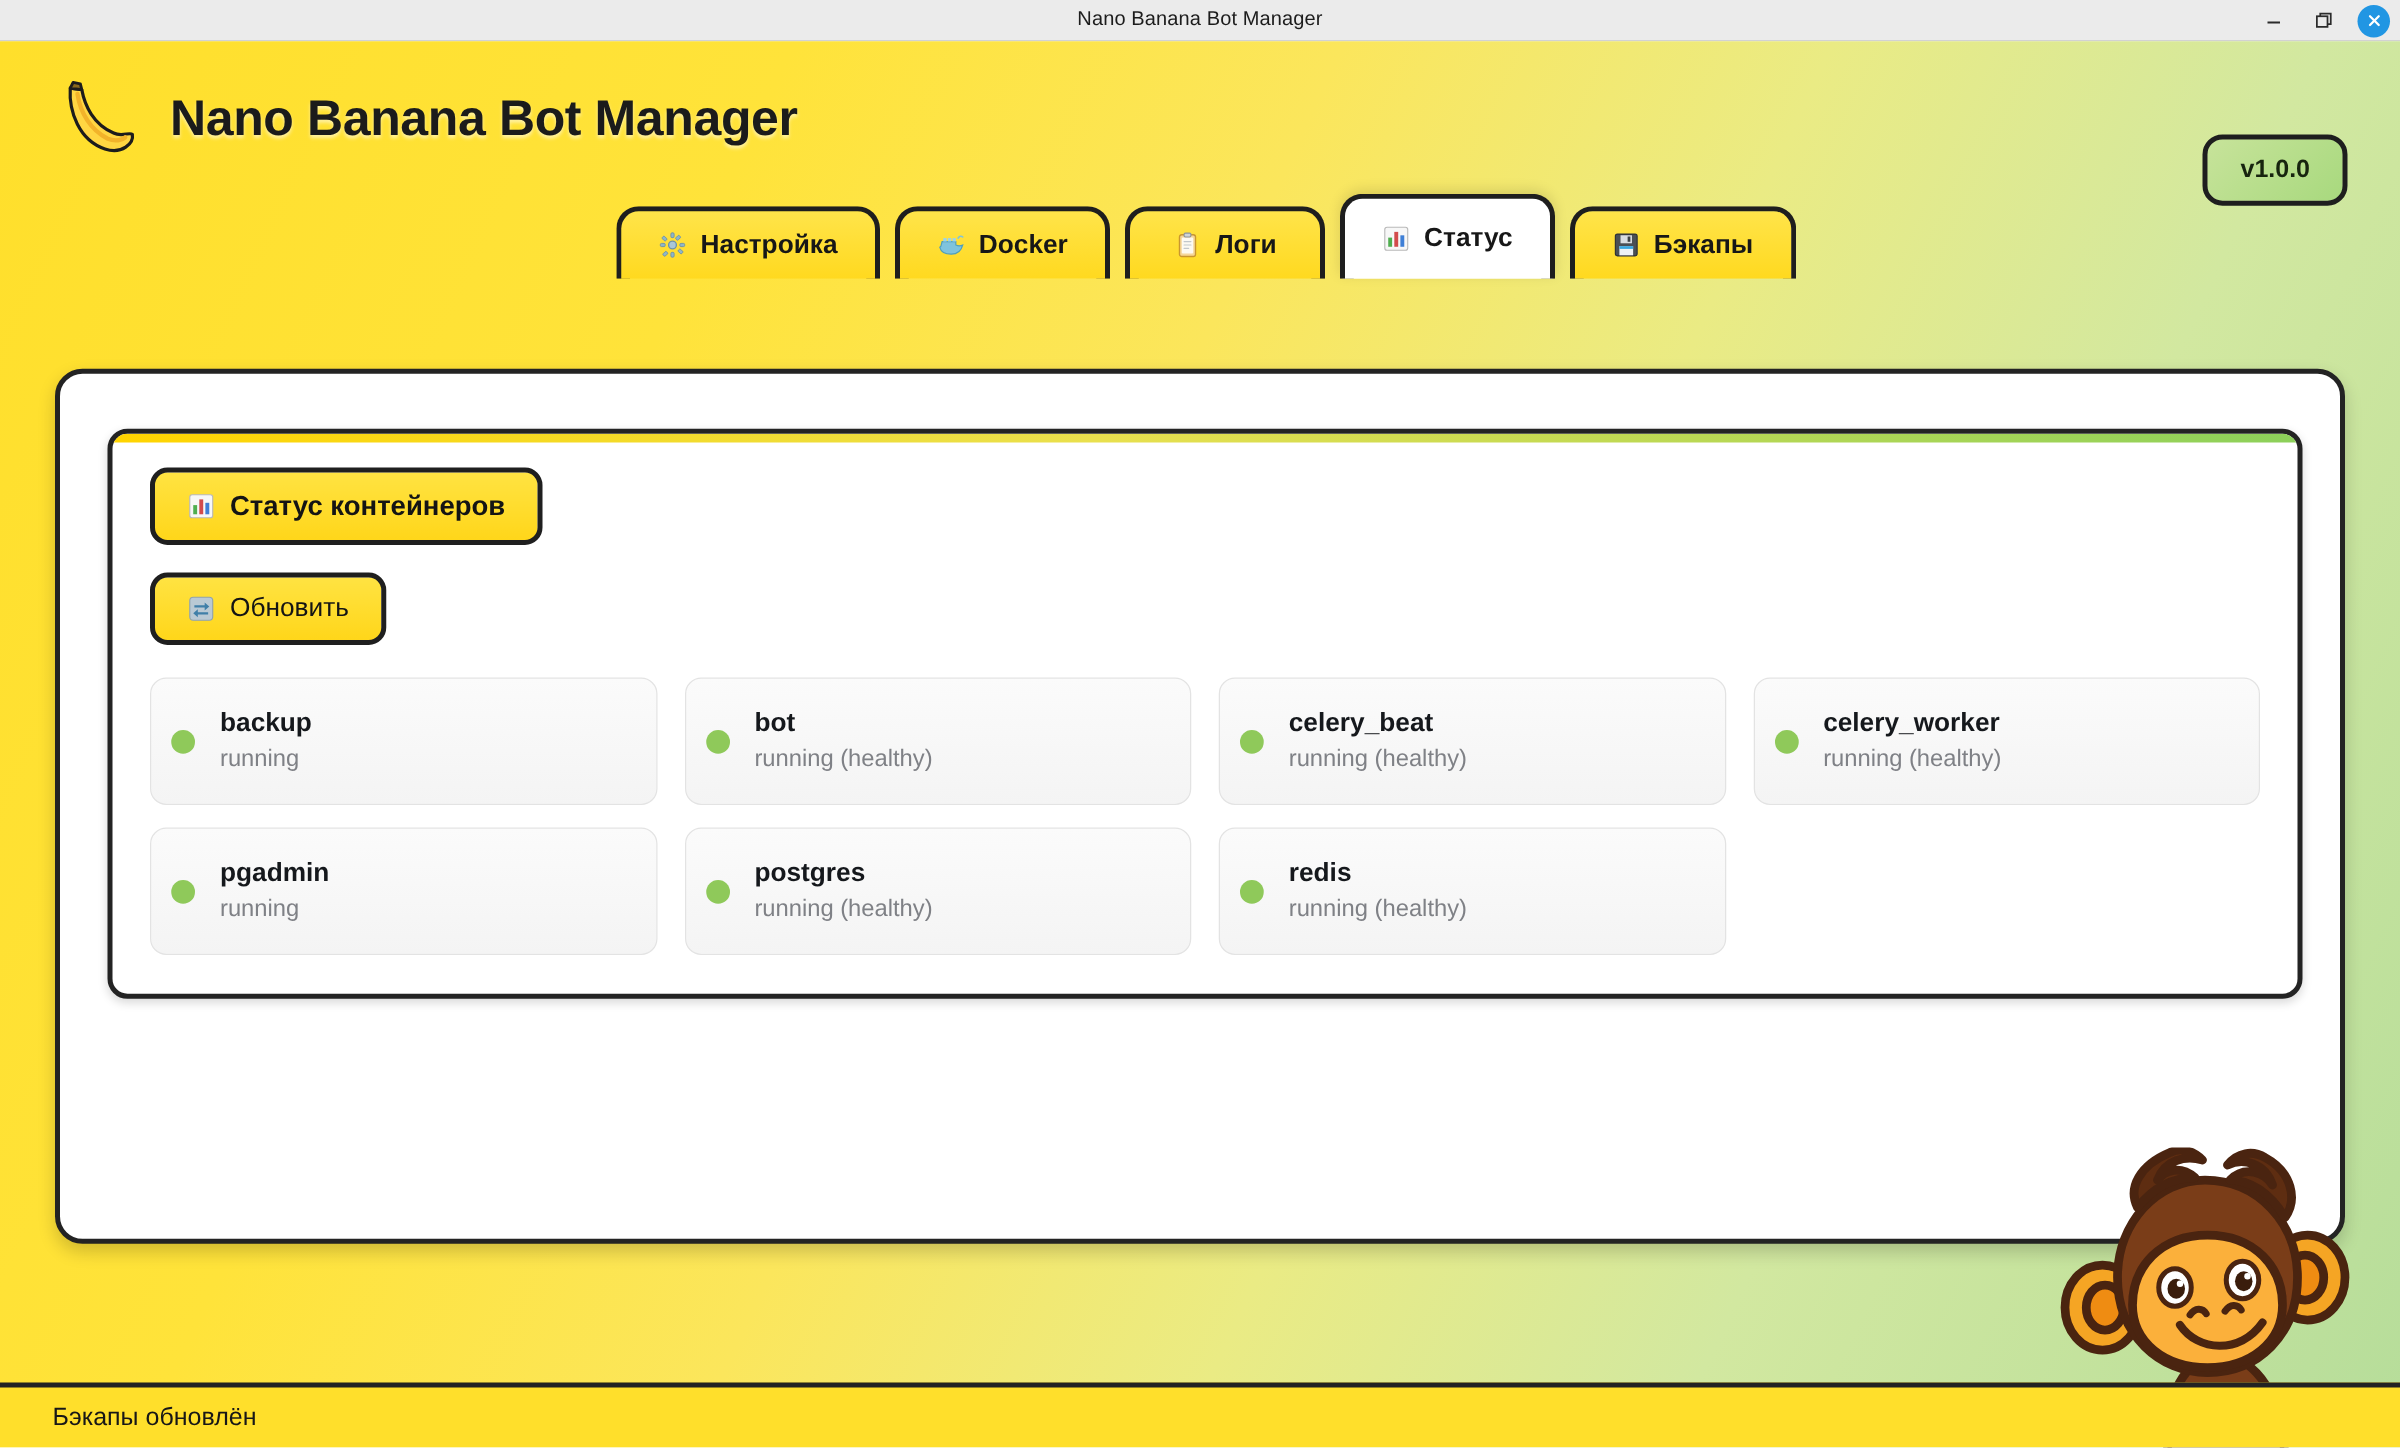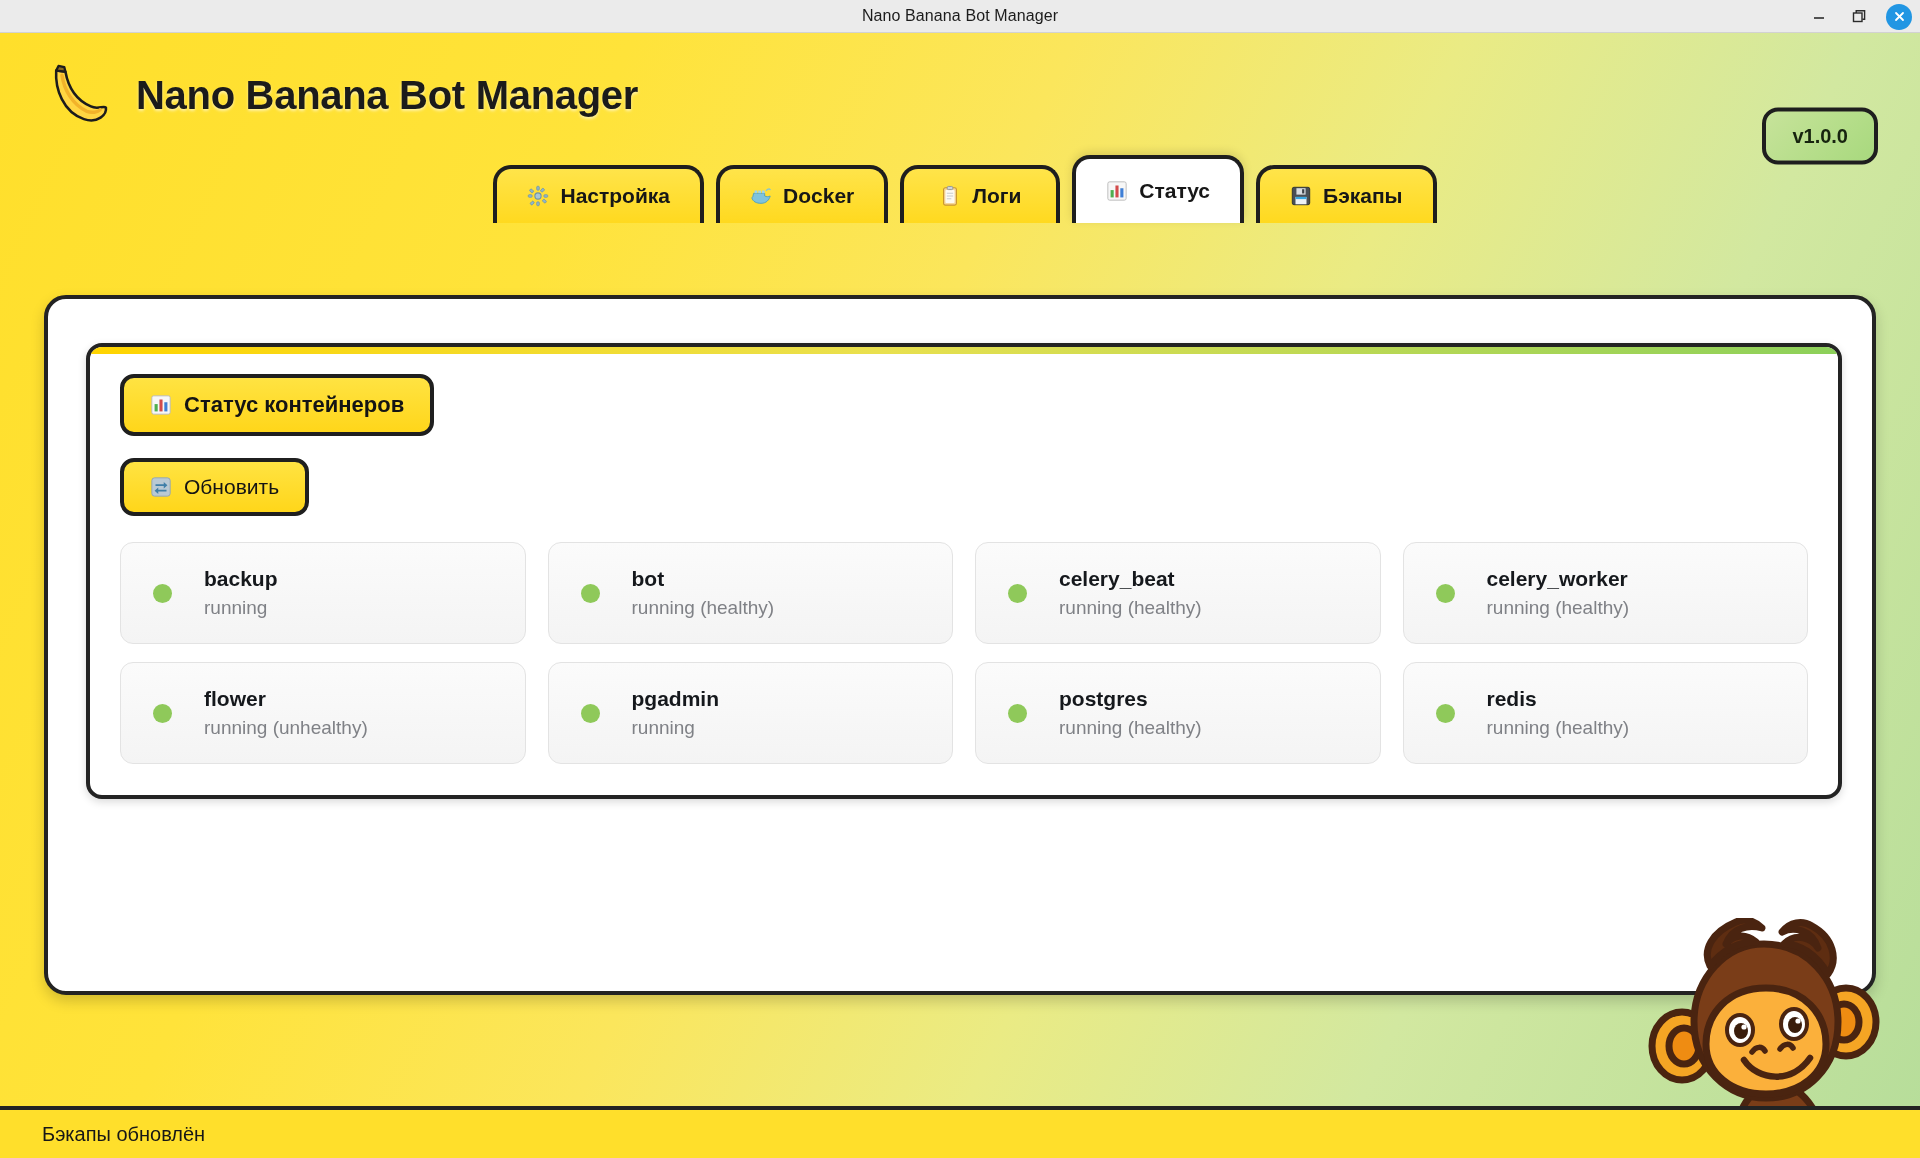--- a/index.html
+++ b/index.html
@@ -193,22 +193,22 @@
     grid-template-columns: repeat(4, 1fr);
     gap: 18px 22px;
   }
   .ctr-card {
     background: linear-gradient(180deg, #fbfbfb 0%, #f4f4f4 100%);
     border: 1px solid #e3e3e3;
     border-radius: 13px;
     height: 102px;
     display: flex;
     align-items: center;
-    gap: 32px;
-    padding: 0 32px;
+    gap: 20px;
+    padding: 0 16px;
   }
   .ctr-dot {
     width: 19px; height: 19px;
     border-radius: 50%;
     background: #8fc95a;
     flex: 0 0 auto;
   }
   .ctr-text { display: flex; flex-direction: column; gap: 6px; }
   .ctr-name {
     font-size: 21px;
@@ -402,27 +402,20 @@
             <span class="ctr-text">
               <span class="ctr-name">celery_beat</span>
               <span class="ctr-status">running (healthy)</span>
             </span>
           </div>
           <div class="ctr-card">
             <span class="ctr-dot"></span>
             <span class="ctr-text">
               <span class="ctr-name">celery_worker</span>
               <span class="ctr-status">running (healthy)</span>
-            </span>
-          </div>
-          <div class="ctr-card">
-            <span class="ctr-dot"></span>
-            <span class="ctr-text">
-              <span class="ctr-name">flower</span>
-              <span class="ctr-status">running (unhealthy)</span>
             </span>
           </div>
           <div class="ctr-card">
             <span class="ctr-dot"></span>
             <span class="ctr-text">
               <span class="ctr-name">pgadmin</span>
               <span class="ctr-status">running</span>
             </span>
           </div>
           <div class="ctr-card">

